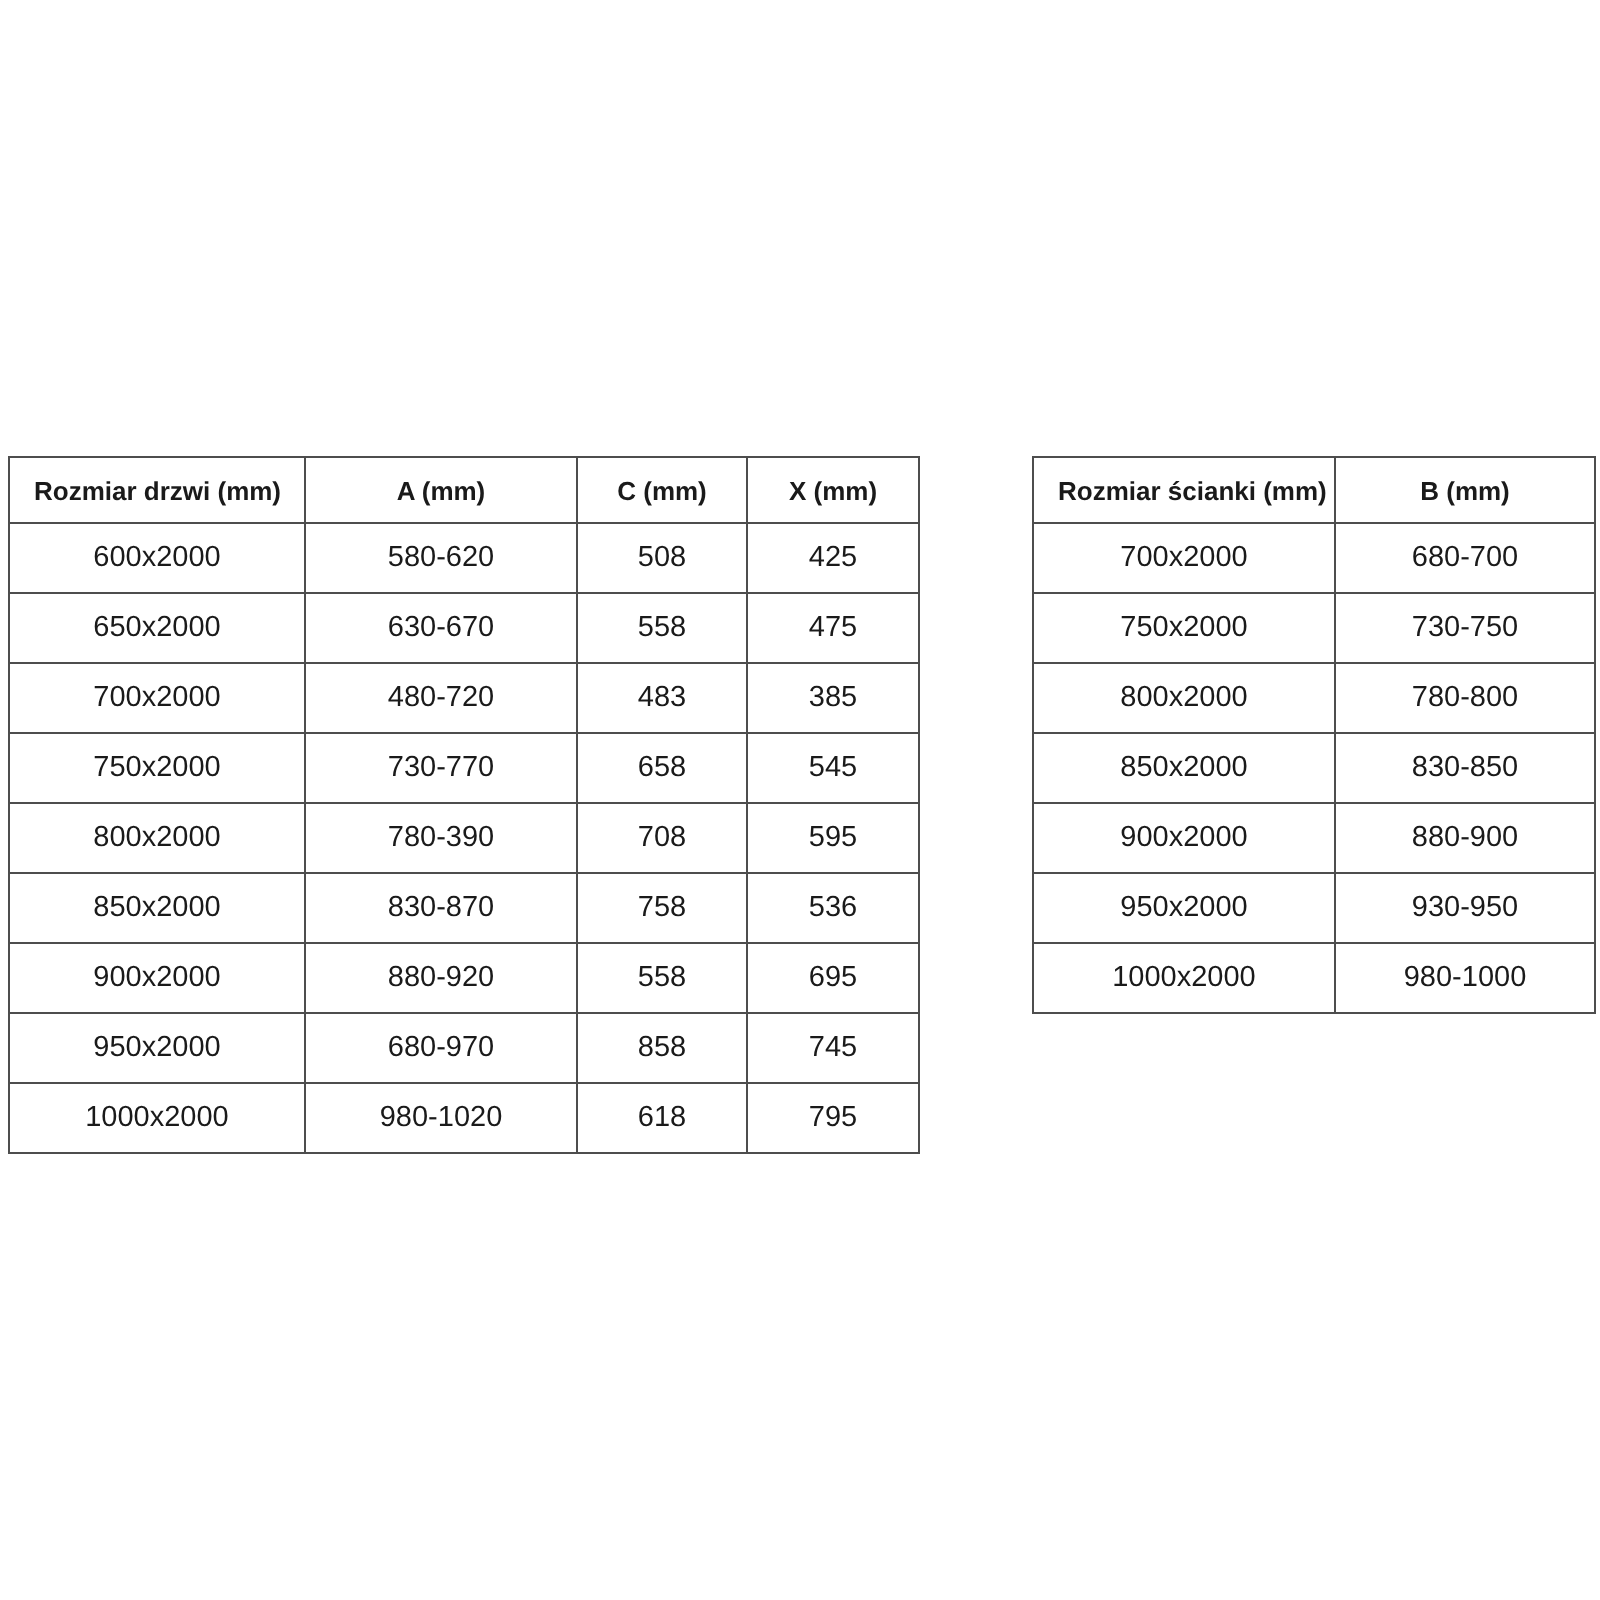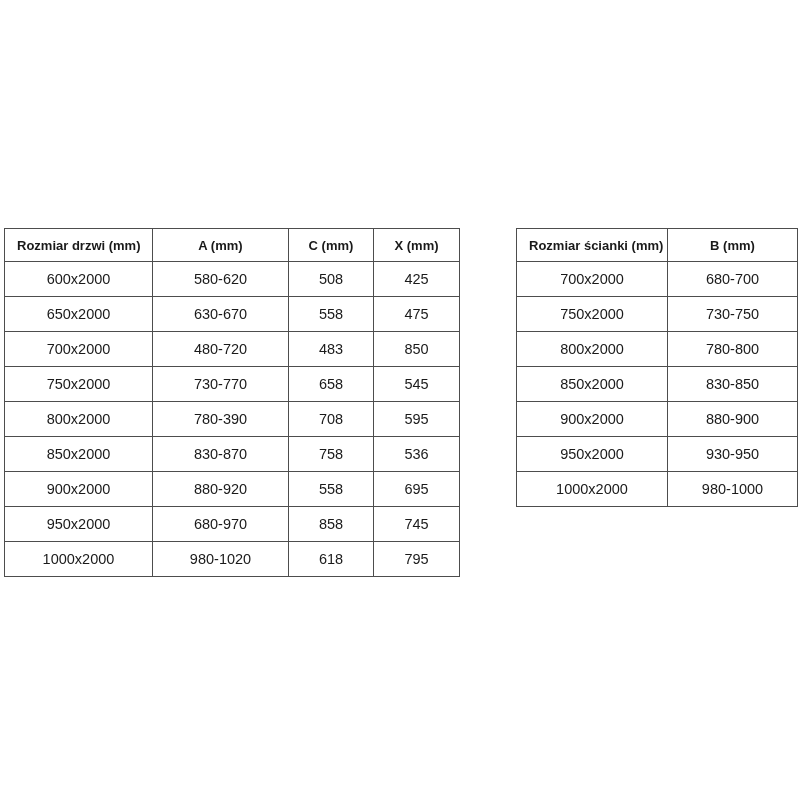--- a/index.html
+++ b/index.html
@@ -86,21 +86,21 @@
       <tr>
         <td>650x2000</td>
         <td>630-670</td>
         <td>558</td>
         <td>475</td>
       </tr>
       <tr>
         <td>700x2000</td>
         <td>480-720</td>
         <td>483</td>
-        <td>850</td>
+        <td>385</td>
       </tr>
       <tr>
         <td>750x2000</td>
         <td>730-770</td>
         <td>658</td>
         <td>545</td>
       </tr>
       <tr>
         <td>800x2000</td>
         <td>780-390</td>

